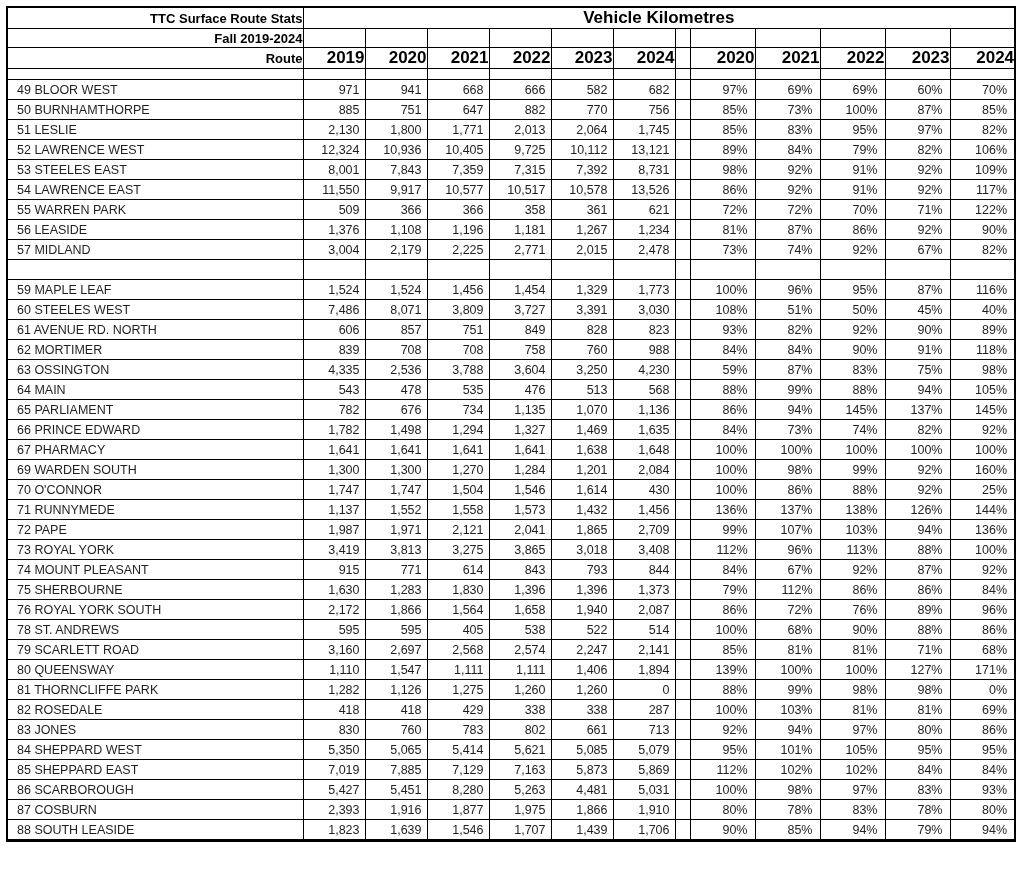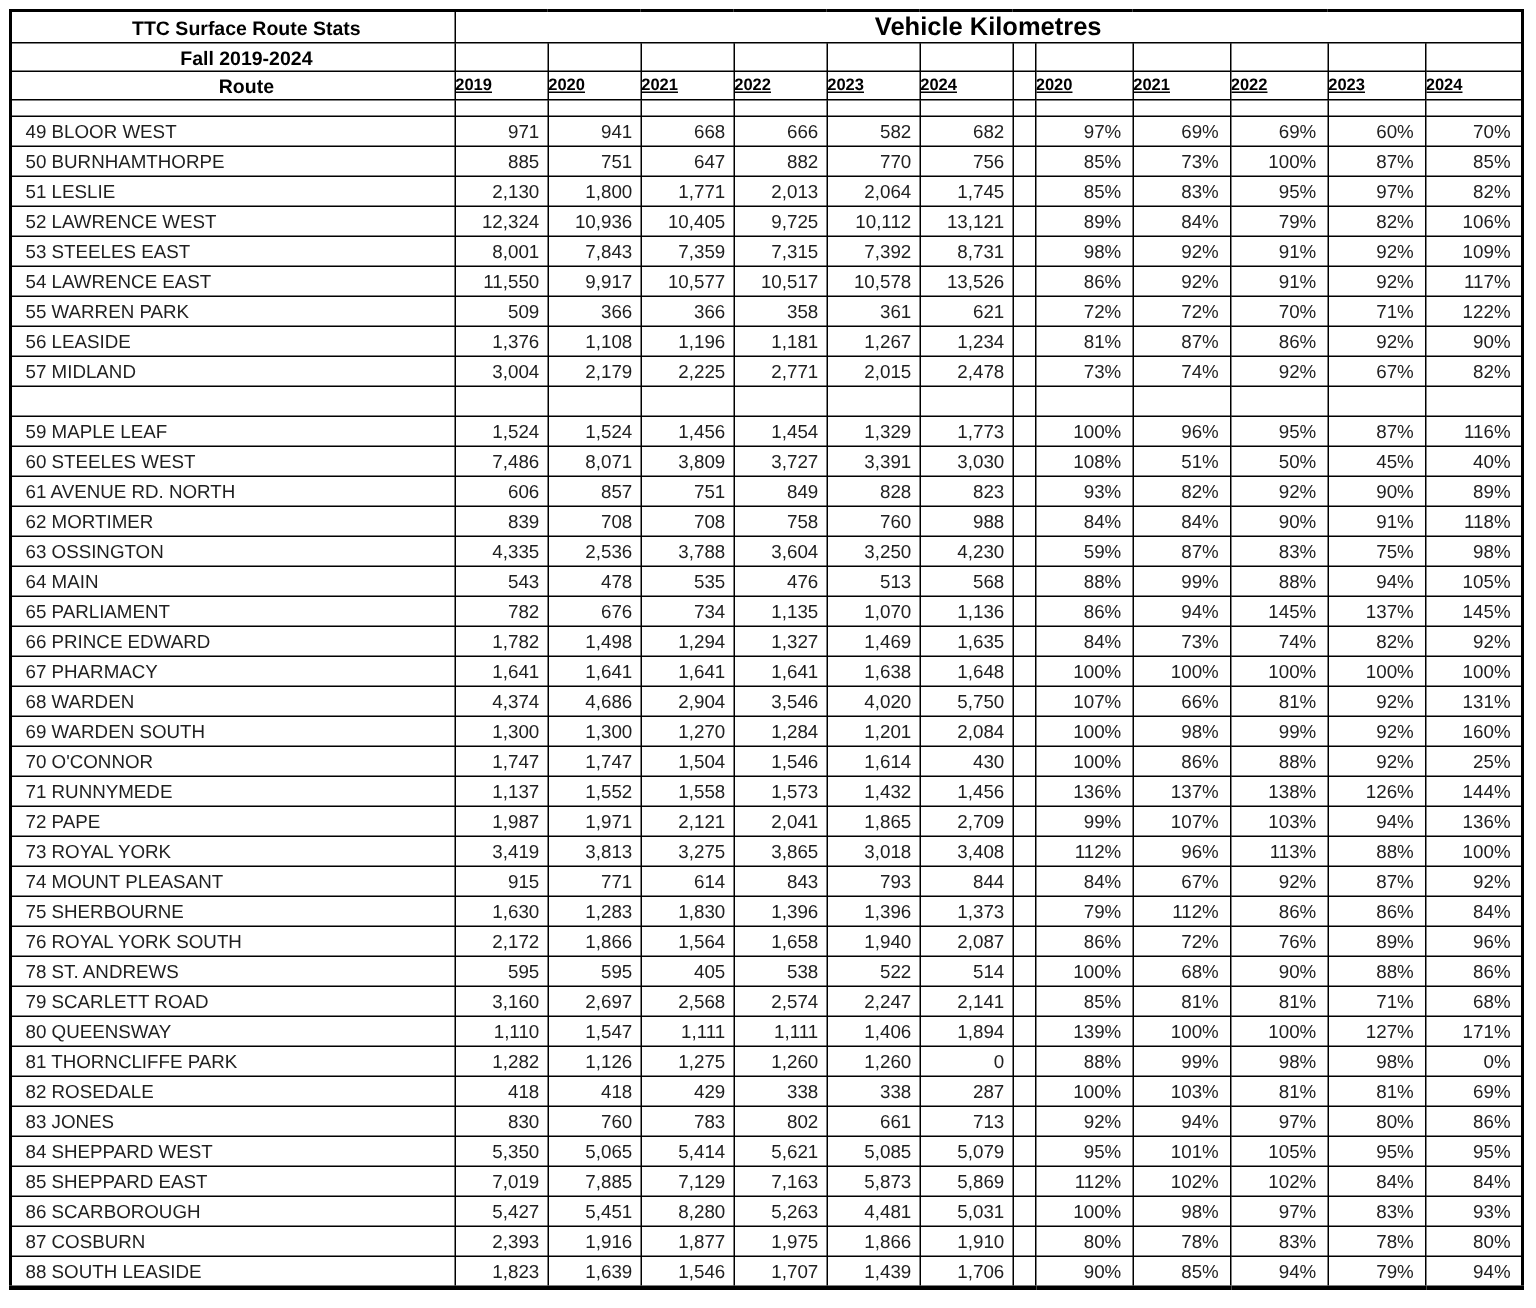--- a/index.html
+++ b/index.html
@@ -21,27 +21,27 @@
     height:19px;
     overflow:hidden;
     white-space:nowrap;
     font-size:12.5px;
     vertical-align:middle;
   }
   tr.hdr td, tr.hdr th{height:18px;}
   tr.short td{height:10px;}
   tbody tr:last-child td{border-bottom:3px solid #000;}
   .title{
-    text-align:center;font-weight:bold;padding-left:18px;font-size:13px;
+    text-align:right;font-weight:bold;padding-left:18px;font-size:13px;
   }
   .group{
     text-align:center;font-weight:bold;font-size:17px;
   }
   .yr{
-    text-align:left;font-weight:bold;font-size:11px;text-decoration:underline;
+    text-align:right;font-weight:bold;font-size:17px;
   }
   .route{
     text-align:left;padding-left:9px;color:#1f1f1f;
   }
   .num{
     text-align:right;padding-right:5px;color:#1f1f1f;
   }
   .pct{
     text-align:right;padding-right:7px;color:#1f1f1f;
   }
@@ -397,35 +397,20 @@
     <td class="num">1,638</td>
     <td class="num">1,648</td>
     <td class="spacer"></td>
     <td class="pct">100%</td>
     <td class="pct">100%</td>
     <td class="pct">100%</td>
     <td class="pct">100%</td>
     <td class="pct">100%</td>
   </tr>
       <tr>
-    <td class="route">68 WARDEN</td>
-    <td class="num">4,374</td>
-    <td class="num">4,686</td>
-    <td class="num">2,904</td>
-    <td class="num">3,546</td>
-    <td class="num">4,020</td>
-    <td class="num">5,750</td>
-    <td class="spacer"></td>
-    <td class="pct">107%</td>
-    <td class="pct">66%</td>
-    <td class="pct">81%</td>
-    <td class="pct">92%</td>
-    <td class="pct">131%</td>
-  </tr>
-      <tr>
     <td class="route">69 WARDEN SOUTH</td>
     <td class="num">1,300</td>
     <td class="num">1,300</td>
     <td class="num">1,270</td>
     <td class="num">1,284</td>
     <td class="num">1,201</td>
     <td class="num">2,084</td>
     <td class="spacer"></td>
     <td class="pct">100%</td>
     <td class="pct">98%</td>

